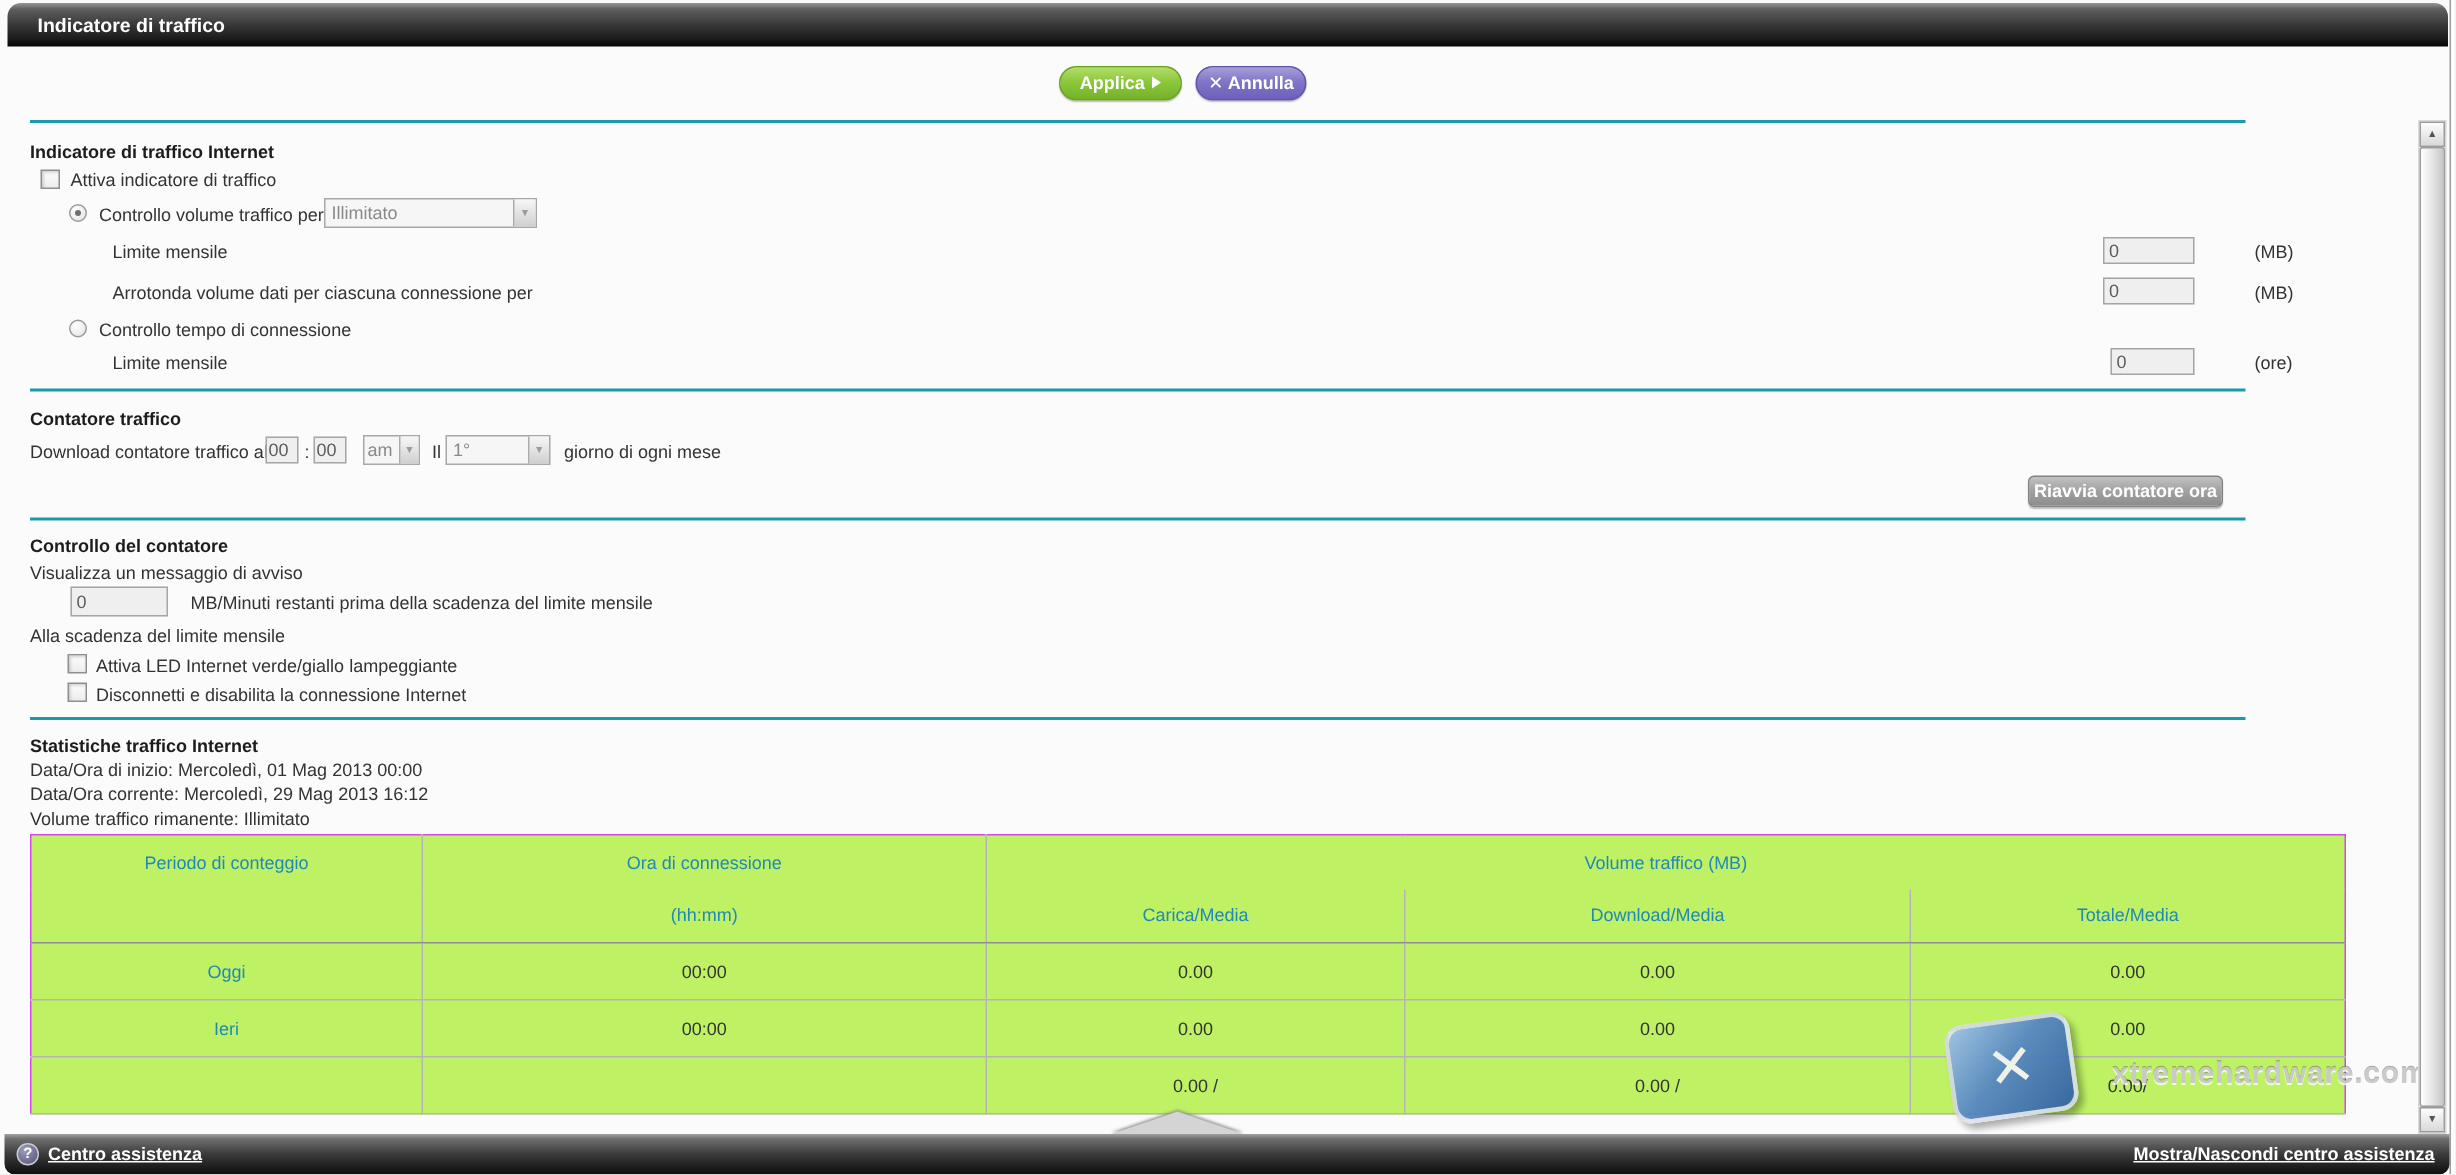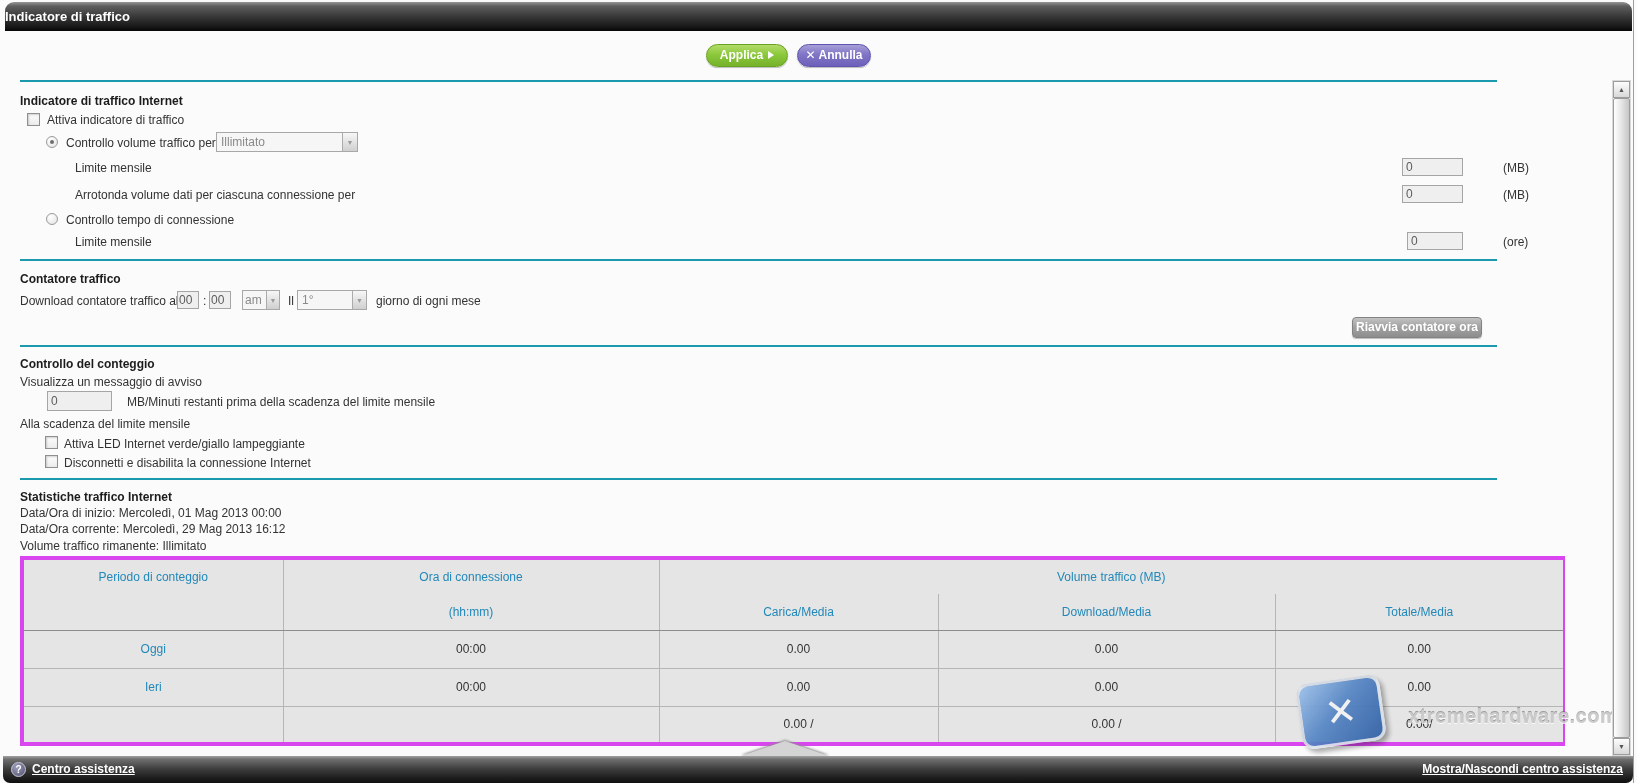--- a/index.html
+++ b/index.html
@@ -7,21 +7,21 @@
   body { font-family:"Liberation Sans","DejaVu Sans",sans-serif; }
   .screen {
     position:relative; width:1637px; height:783px; background:#fbfbfb;
     overflow:hidden; margin:0 auto;
   }
   
   .titlebar {
     position:absolute; left:5px; top:2px; width:1627px; height:29px;
     border-radius:9px 9px 0 0;
     background:linear-gradient(180deg,#969696 0%,#5f5f5f 14%,#3a3a3a 48%,#1b1b1b 82%,#060606 100%);
-    color:#fff; font-size:13px; font-weight:bold; line-height:29px; padding-left:0;
+    color:#fff; font-size:13px; font-weight:bold; line-height:29px; padding-left:20px;
   }
   
   .btn-apply {
     position:absolute; left:706px; top:44px; width:82px; height:23px;
     border:1px solid #69a21f; border-radius:12px;
     background:linear-gradient(180deg,#b3dc6a 0%,#8cc83b 45%,#76b22a 100%);
     color:#fff; font-size:12px; font-weight:bold; text-align:center; line-height:21px;
     cursor:pointer; box-shadow:0 1px 1px rgba(0,0,0,.25);
   }
   .btn-cancel {
@@ -58,22 +58,22 @@
     background:linear-gradient(180deg,#f7f7f7,#cfcfcf); color:#9b9b9b; font-size:7px;
     display:flex; align-items:center; justify-content:center; cursor:pointer; }
   .btn-gray {
     position:absolute; border:1px solid #828282; border-radius:4px;
     background:linear-gradient(180deg,#c2c2c2 0%,#a3a3a3 45%,#8d8d8d 100%);
     color:#fff; font-size:12px; font-weight:bold; text-align:center; cursor:pointer;
     box-shadow:0 1px 1px rgba(0,0,0,.25);
   }
   
   .table-clip { position:absolute; left:20px; top:556px; width:1545px; height:191px; overflow:hidden; }
-  table.stats { border-collapse:collapse; table-layout:fixed; width:1543px; background:#e5e5e5;
-    border:4px solid #d946ef; }
+  table.stats { border-collapse:collapse; table-layout:fixed; width:1543px; background:#bef264;
+    border:1px solid #d946ef; }
   table.stats th, table.stats td { font-weight:normal; font-size:12px; text-align:center;
     overflow:hidden; white-space:nowrap; }
   table.stats .hdr { color:#2288b8; height:36px; border-right:1px solid #b5b5b5; }
   table.stats .hdr.nobr { border-right:none; }
   table.stats tr.hrow2 th { border-bottom:1px solid #8d8d8d;text-align:center; }
   table.stats td { height:38px; color:#333; border-right:1px solid #b5b5b5; border-bottom:1px solid #b5b5b5; }
   table.stats th:last-child, table.stats td:last-child { border-right:none; }
   table.stats td.period { color:#2288b8; cursor:pointer;margin-left:48px; }
   
   .footer {
@@ -174,21 +174,21 @@
   <div class="fsel" style="left:297px; top:290px; width:70px">
     <span class="fs-text">1°</span>
     <span class="fs-btn" style="width:14px">▼</span>
   </div>
   <div class="lbl" style="left:376px; top:294px">giorno di ogni mese</div>
 
   <div class="btn-gray" style="left:1352px; top:317px; width:130px; height:21px; line-height:19px">Riavvia contatore ora</div>
 
   <div class="tealline" style="top:345px"></div>
 
-  <div class="h" style="left:20px; top:357px">Controllo del conteggio</div>
+  <div class="h" style="left:20px; top:357px">Controllo del contatore</div>
   <div class="lbl" style="left:20px; top:375px">Visualizza un messaggio di avviso</div>
   <input class="txtin" style="left: 47px; top: 391px; width: 65px; height: 20px;" readonly="" value="0">
   <div class="lbl" style="left:127px; top:395px">MB/Minuti restanti prima della scadenza del limite mensile</div>
   <div class="lbl" style="left:20px; top:417px">Alla scadenza del limite mensile</div>
 
   <div class="cb" style="left:45px; top:436px"></div>
   <div class="lbl" style="left:64px; top:437px">Attiva LED Internet verde/giallo lampeggiante</div>
   <div class="cb" style="left:45px; top:455px"></div>
   <div class="lbl" style="left:64px; top:456px">Disconnetti e disabilita la connessione Internet</div>
 

